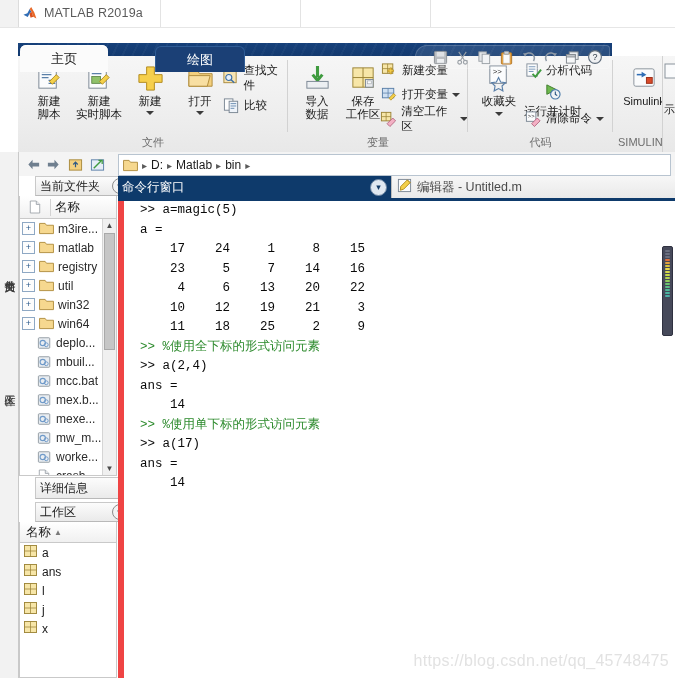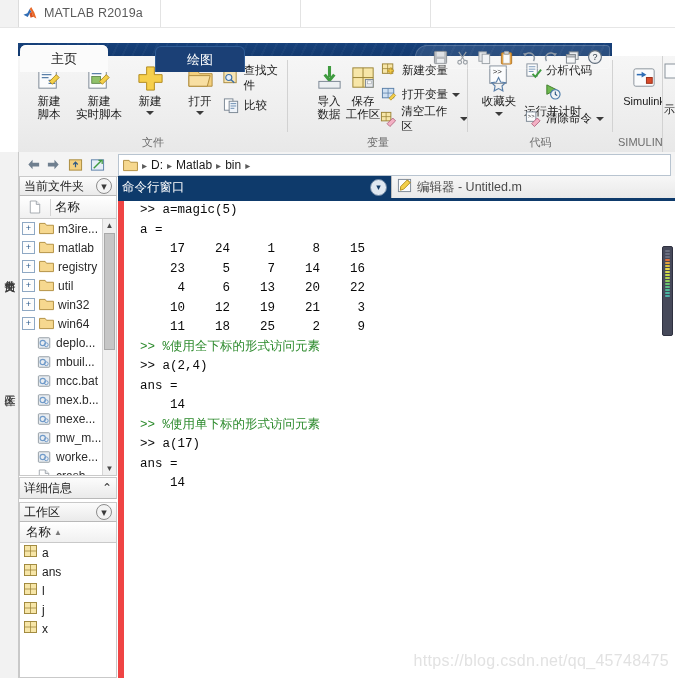--- a/index.html
+++ b/index.html
@@ -97,21 +97,21 @@
     background:#ffffff;border:1px solid #b8c4d0;
     display:flex;align-items:center;gap:4px;padding-left:4px;
     font-size:12px;color:#1a1a1a;
   }
   .crumbsep{color:#5a5a5a;font-size:10px;}
 
   
   .leftrail{position:absolute;left:0;top:152px;width:18px;bottom:0;background:#f2f2f2;border-right:1px solid #c9c9c9;overflow:hidden;}
   .railtxt{position:absolute;left:1px;width:16px;font-size:11px;color:#3a3a3a;writing-mode:vertical-rl;white-space:nowrap;}
 
-  .panel{position:absolute;background:#ffffff;}
+  .panel{position:absolute;background:#ffffff;padding-left:16px;}
   .phead{
     height:20px;background:linear-gradient(#fcfcfc,#eaeaea);
     border:1px solid #c9c9c9;border-bottom:1px solid #b9b9b9;
     display:flex;align-items:center;padding:0 4px;
     font-size:12px;color:#1a1a1a;box-sizing:border-box;
   }
   .phead .ptitle{flex:1;}
   .pbtn{width:14px;height:14px;border-radius:50%;border:1px solid #8c8c8c;background:#f3f3f3;
         display:flex;align-items:center;justify-content:center;}
   .chev{font-size:11px;color:#3a3a3a;line-height:1;}
@@ -350,21 +350,21 @@
               <path d="M8 7h6M8 9.5h6M8 12h4" stroke="#5a7fa8" stroke-width=".9"></path>
             </svg>
         </span>
         <span>比较</span>
       </div>
       <div class="glabel">文件</div>
       <div class="gsep"></div>
     </div>
 
     <div class="rgroup" style="left:270px;width:180px;">
-      <div class="bigbtn" style="left:14px;justify-content:flex-end;">
+      <div class="bigbtn" style="left:2px;justify-content:flex-end;">
         <span class="ico">
           <svg viewBox="0 0 30 30" width="29" height="29">
               <path d="M15 2v12M10 11l5 6 5-6" stroke="#3f9b3f" stroke-width="3.2" fill="none"></path>
               <rect x="4" y="18" width="22" height="7" fill="#eceff2" stroke="#7b8794"></rect>
             </svg>
         </span>
         <span>导入</span>
         <span>数据</span>
       </div>
       <div class="bigbtn" style="left:48px;">

